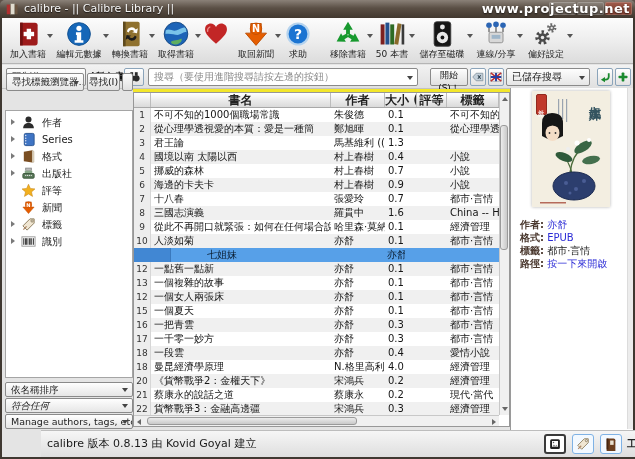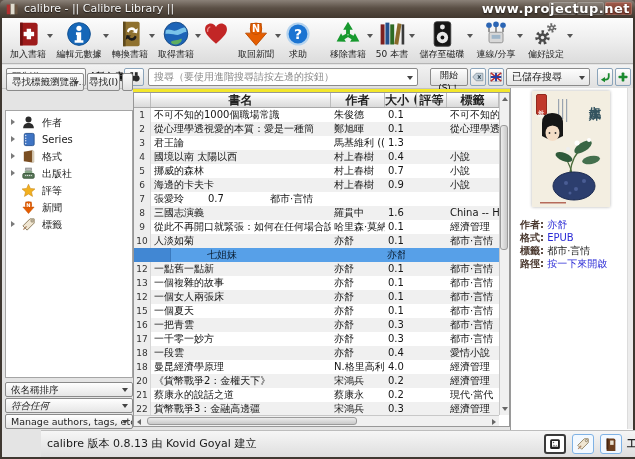--- a/index.html
+++ b/index.html
@@ -325,20 +325,35 @@
         </div>
         <div class="tree-item" style="top: 105px;">
           <span class="exp"></span>
           <span class="sicon"><svg viewBox="0 0 16 16">
               <path d="M2 9.5L9.5 2H14v4.5L6.5 14z" fill="#f0e6d2" stroke="#8a7a5a"></path>
               <circle cx="11.8" cy="4.2" r="1.2" fill="#fff" stroke="#8a7a5a"></circle>
               <path d="M2.5 13.5l3.5-3.5" stroke="#b08868" stroke-width="1.4"></path>
             </svg></span>
           <span class="slabel">標籤</span>
         </div>
+        <div class="tree-item" style="top: 122px;">
+          <span class="exp"></span>
+          <span class="sicon"><svg viewBox="0 0 16 16">
+              <rect x="1" y="3" width="14" height="10" fill="#fff" stroke="#999"></rect>
+              <g fill="#111">
+                <rect x="2.5" y="4.5" width="1" height="7"></rect>
+                <rect x="4.5" y="4.5" width="1.6" height="7"></rect>
+                <rect x="7" y="4.5" width=".8" height="7"></rect>
+                <rect x="8.8" y="4.5" width="1.4" height="7"></rect>
+                <rect x="11" y="4.5" width=".7" height="7"></rect>
+                <rect x="12.6" y="4.5" width="1" height="7"></rect>
+              </g>
+            </svg></span>
+          <span class="slabel">識別</span>
+        </div>
       </div>
     <div class="combo side" style="top:364px;"><span>依名稱排序</span><span class="carrow"></span></div>
     <div class="combo side" style="top:380px;font-style:italic;"><span>符合任何</span><span class="carrow"></span></div>
     <div class="combo side" style="top:396px;"><span>Manage authors, tags, etc</span><span class="carrow"></span></div>
 
     <div class="yellowbar"></div>
     <div class="tablewrap">
       <div class="thead">
         <div class="th w-num"></div>
         <div class="th w-title">書名</div>
@@ -391,20 +406,21 @@
           <div class="trow">
             <div class="td w-num">6</div>
             <div class="td w-title">海邊的卡夫卡</div>
             <div class="td w-author">村上春樹</div>
             <div class="td w-size">0.9</div>
             <div class="td w-rating"></div>
             <div class="td w-tags">小說</div>
           </div>
           <div class="trow">
             <div class="td w-num">7</div>
+            <div class="td w-title">十八春</div>
             <div class="td w-author">張愛玲</div>
             <div class="td w-size">0.7</div>
             <div class="td w-rating"></div>
             <div class="td w-tags">都市·言情</div>
           </div>
           <div class="trow">
             <div class="td w-num">8</div>
             <div class="td w-title">三國志演義</div>
             <div class="td w-author">羅貫中</div>
             <div class="td w-size">1.6</div>

